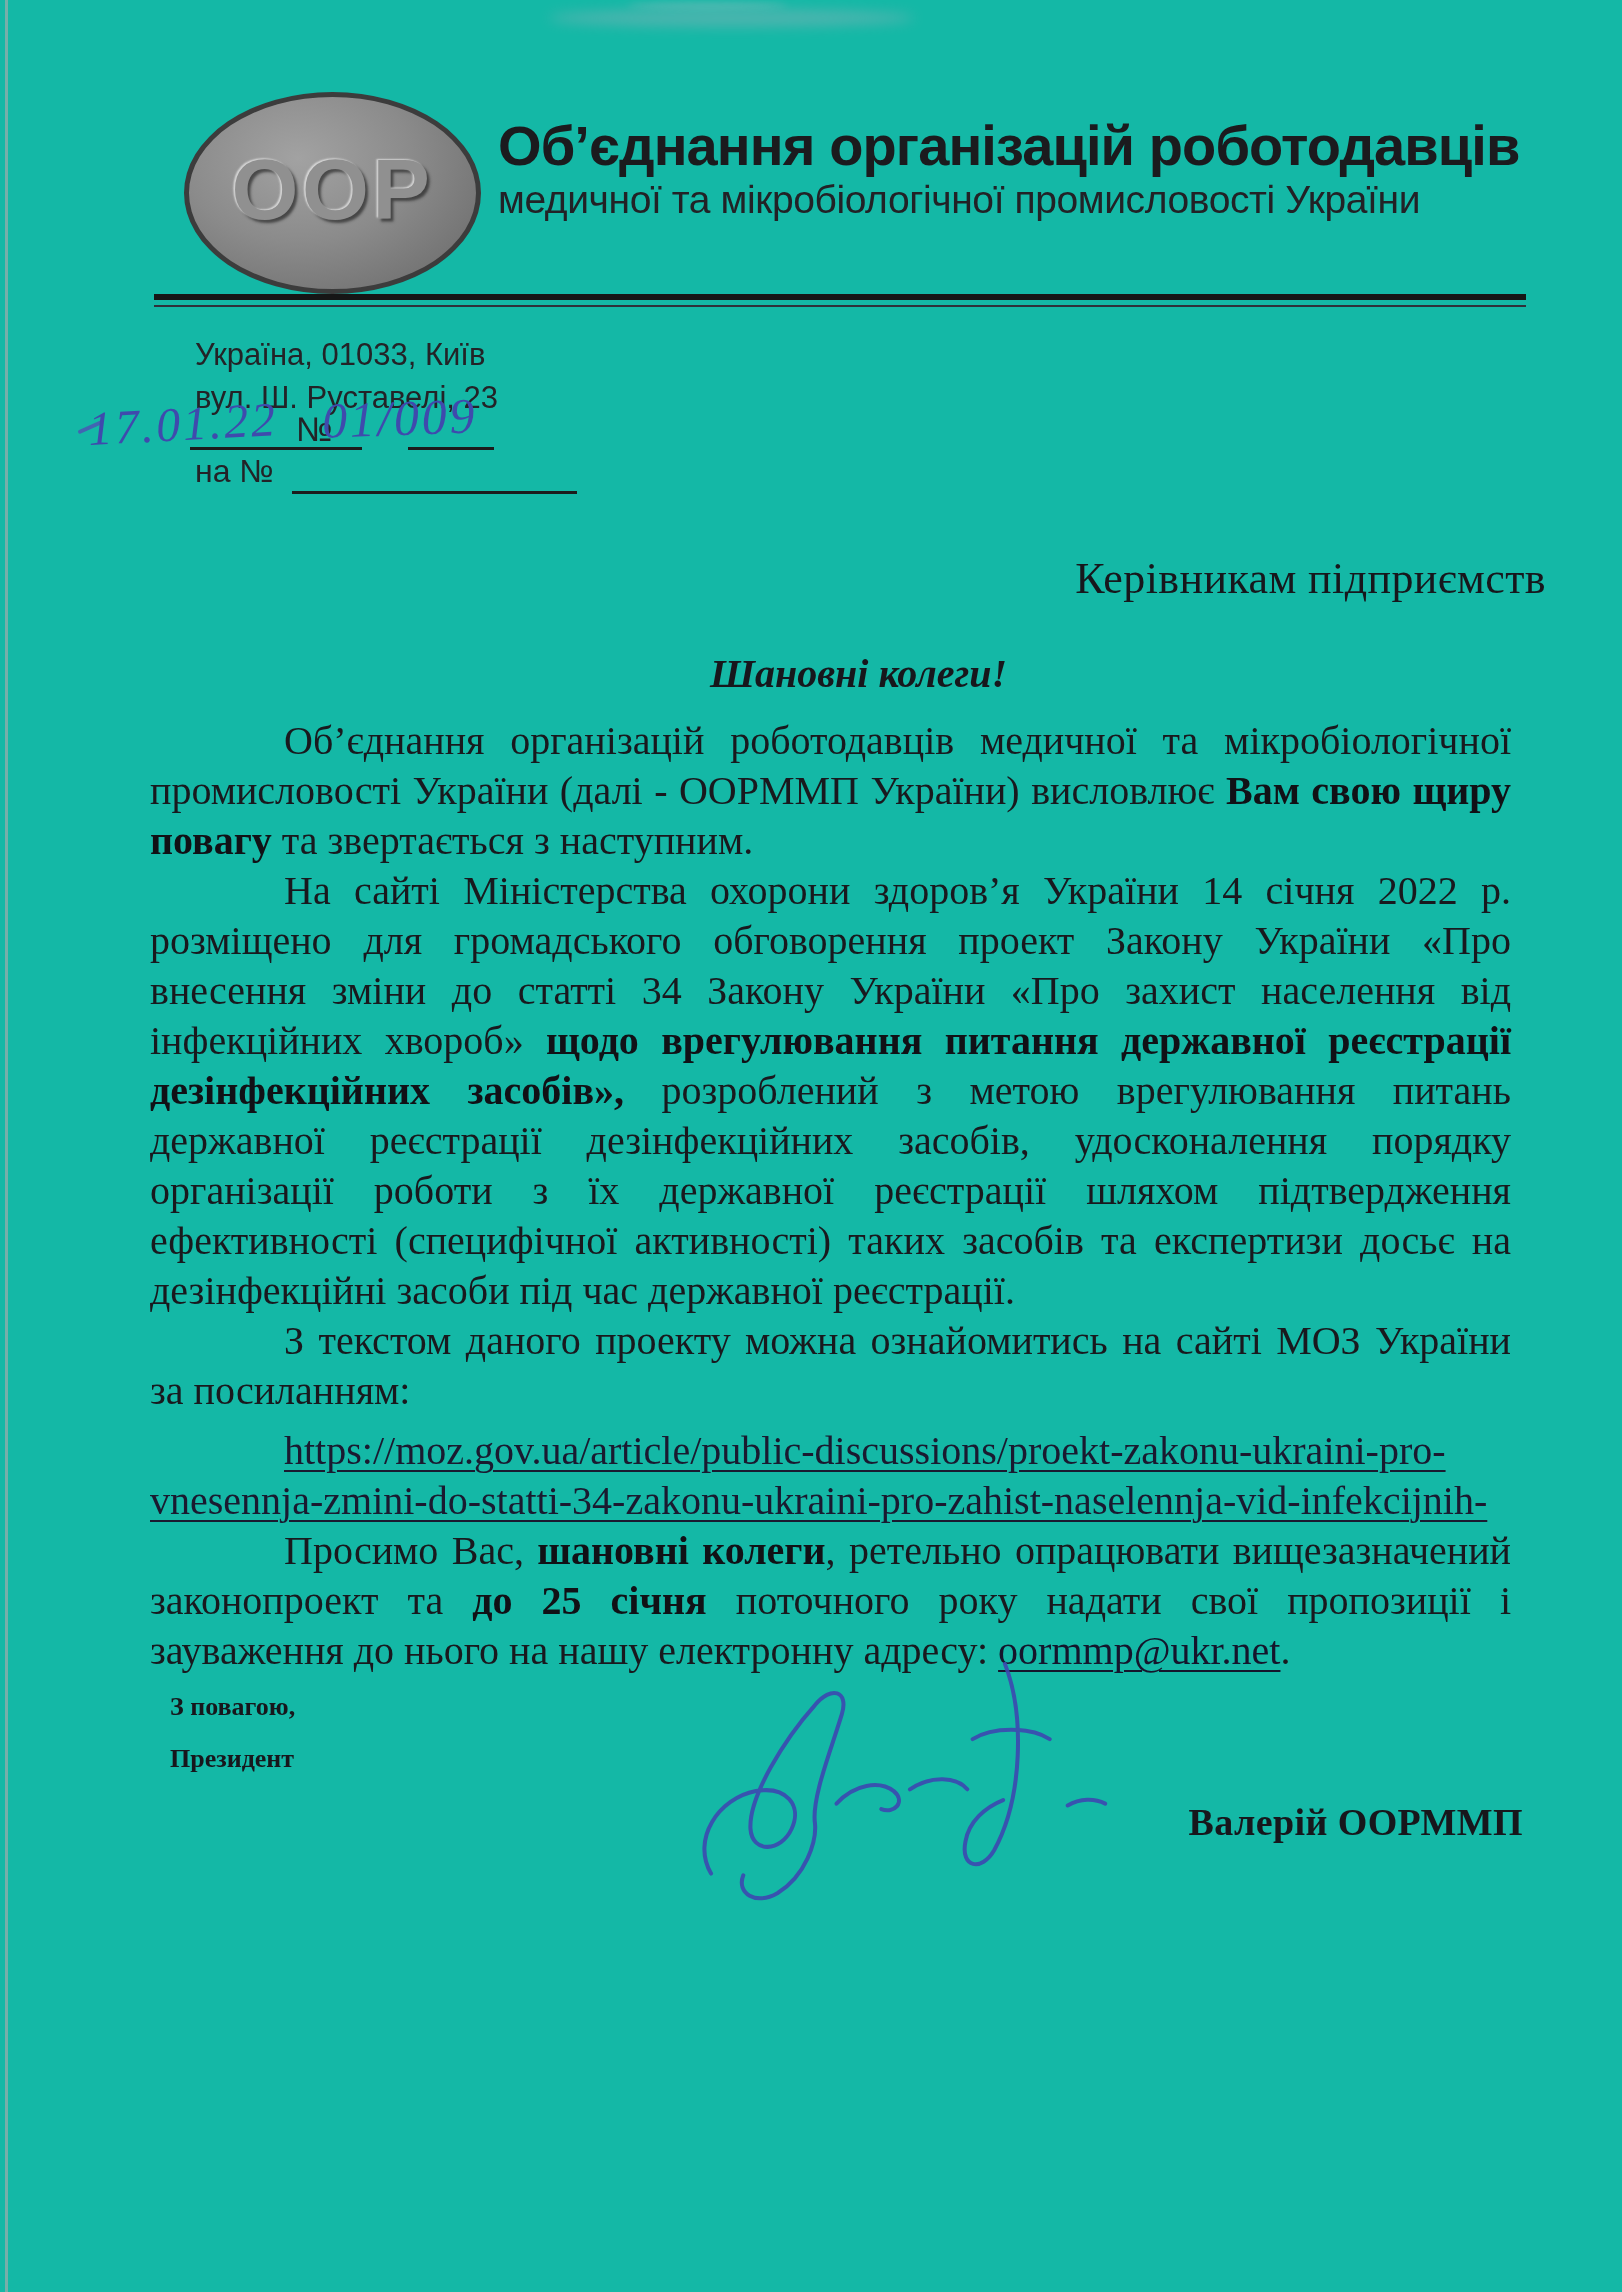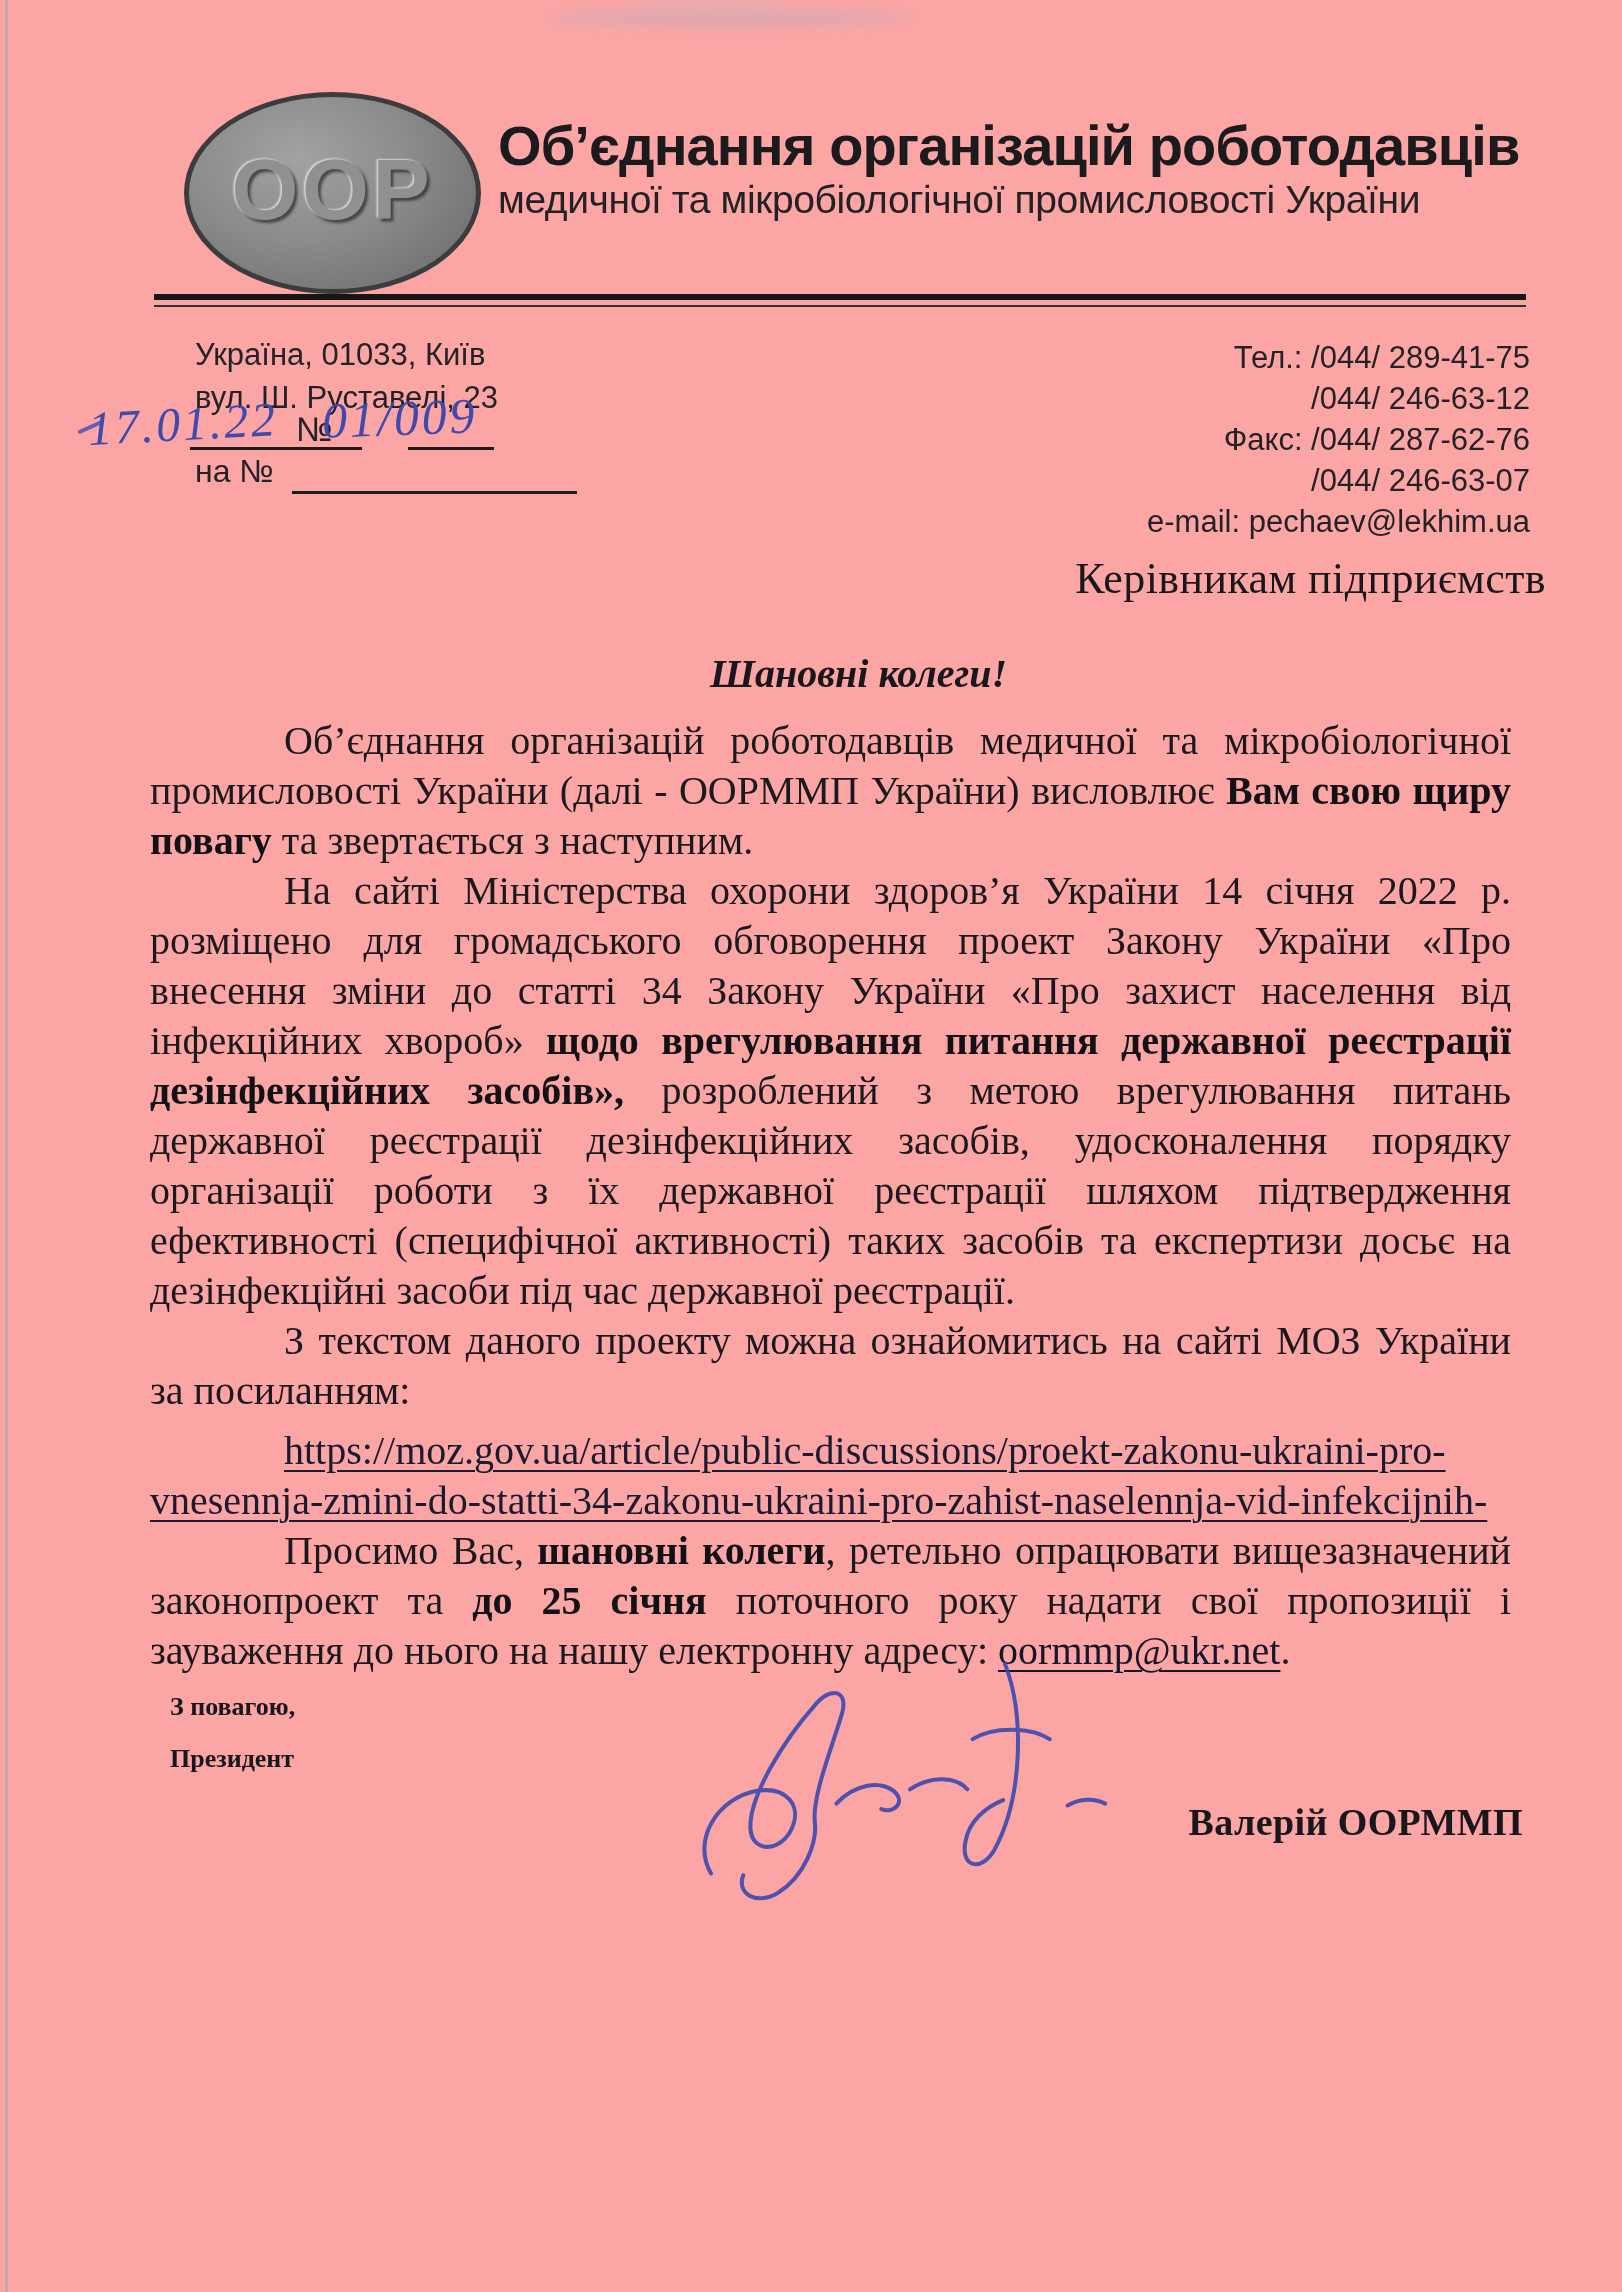--- a/index.html
+++ b/index.html
@@ -1,21 +1,21 @@
 <!DOCTYPE html>
 <html lang="uk" style="font-size:14.3px"><head>
 <meta charset="utf-8">
 <style>
   html, body { margin: 0; padding: 0; background: #e8e8e8; }
   .page {
     position: relative;
     width: 1623px;
     height: 2293px;
     margin: 0 auto;
-    background: #fca5a5;
+    background: #14b8a6;
     overflow: hidden;
     color: #202024;
     font-family: "Liberation Serif", serif;
   }
 
   
   .scan-edge-left {
     position: absolute; left: 5.4px; top: 0; width: 2.7px; height: 100%;
     background: #ababab; opacity: .65;
   }
@@ -124,27 +124,20 @@
   <div class="addr-line2 sans">вул. Ш. Руставелі, 23</div>
   <div class="pen-stroke"></div>
   <div class="hw hw-date">17.01.22</div>
   <div class="no-label sans">№</div>
   <div class="hw hw-number">01/009</div>
   <div class="ref-underline-1"></div>
   <div class="ref-underline-2"></div>
   <div class="reply-label sans">на №</div>
   <div class="reply-underline"></div>
 
-  <div class="contacts sans">
-    <div>Тел.:  /044/ 289-41-75</div>
-    <div>/044/ 246-63-12</div>
-    <div>Факс: /044/ 287-62-76</div>
-    <div>/044/ 246-63-07</div>
-    <div>e-mail: pechaev@lekhim.ua</div>
-  </div>
 
   <div class="recipient">Керівникам підприємств</div>
 
   <div class="salutation">Шановні колеги!</div>
 
   <div class="letter-body">
     <p><span>Об’єднання організацій роботодавців медичної та мікробіологічної промисловості України (далі - ООРММП України) висловлює </span><b>Вам свою щиру повагу</b><span> та звертається з наступним.</span></p>
     <p><span>На сайті Міністерства охорони здоров’я України  14 січня 2022 р. розміщено для громадського обговорення проект Закону України «Про внесення зміни до статті 34 Закону України «Про захист населення від інфекційних хвороб» </span><b>щодо врегулювання питання державної реєстрації дезінфекційних засобів»,</b><span> розроблений з метою врегулювання питань державної реєстрації дезінфекційних засобів, удосконалення порядку організації роботи з їх державної реєстрації шляхом підтвердження ефективності (специфічної активності) таких засобів та експертизи досьє на дезінфекційні засоби під час державної реєстрації.</span></p>
     <p>З текстом даного  проекту можна ознайомитись на сайті МОЗ України за посиланням:</p>
     <div class="link-block">

